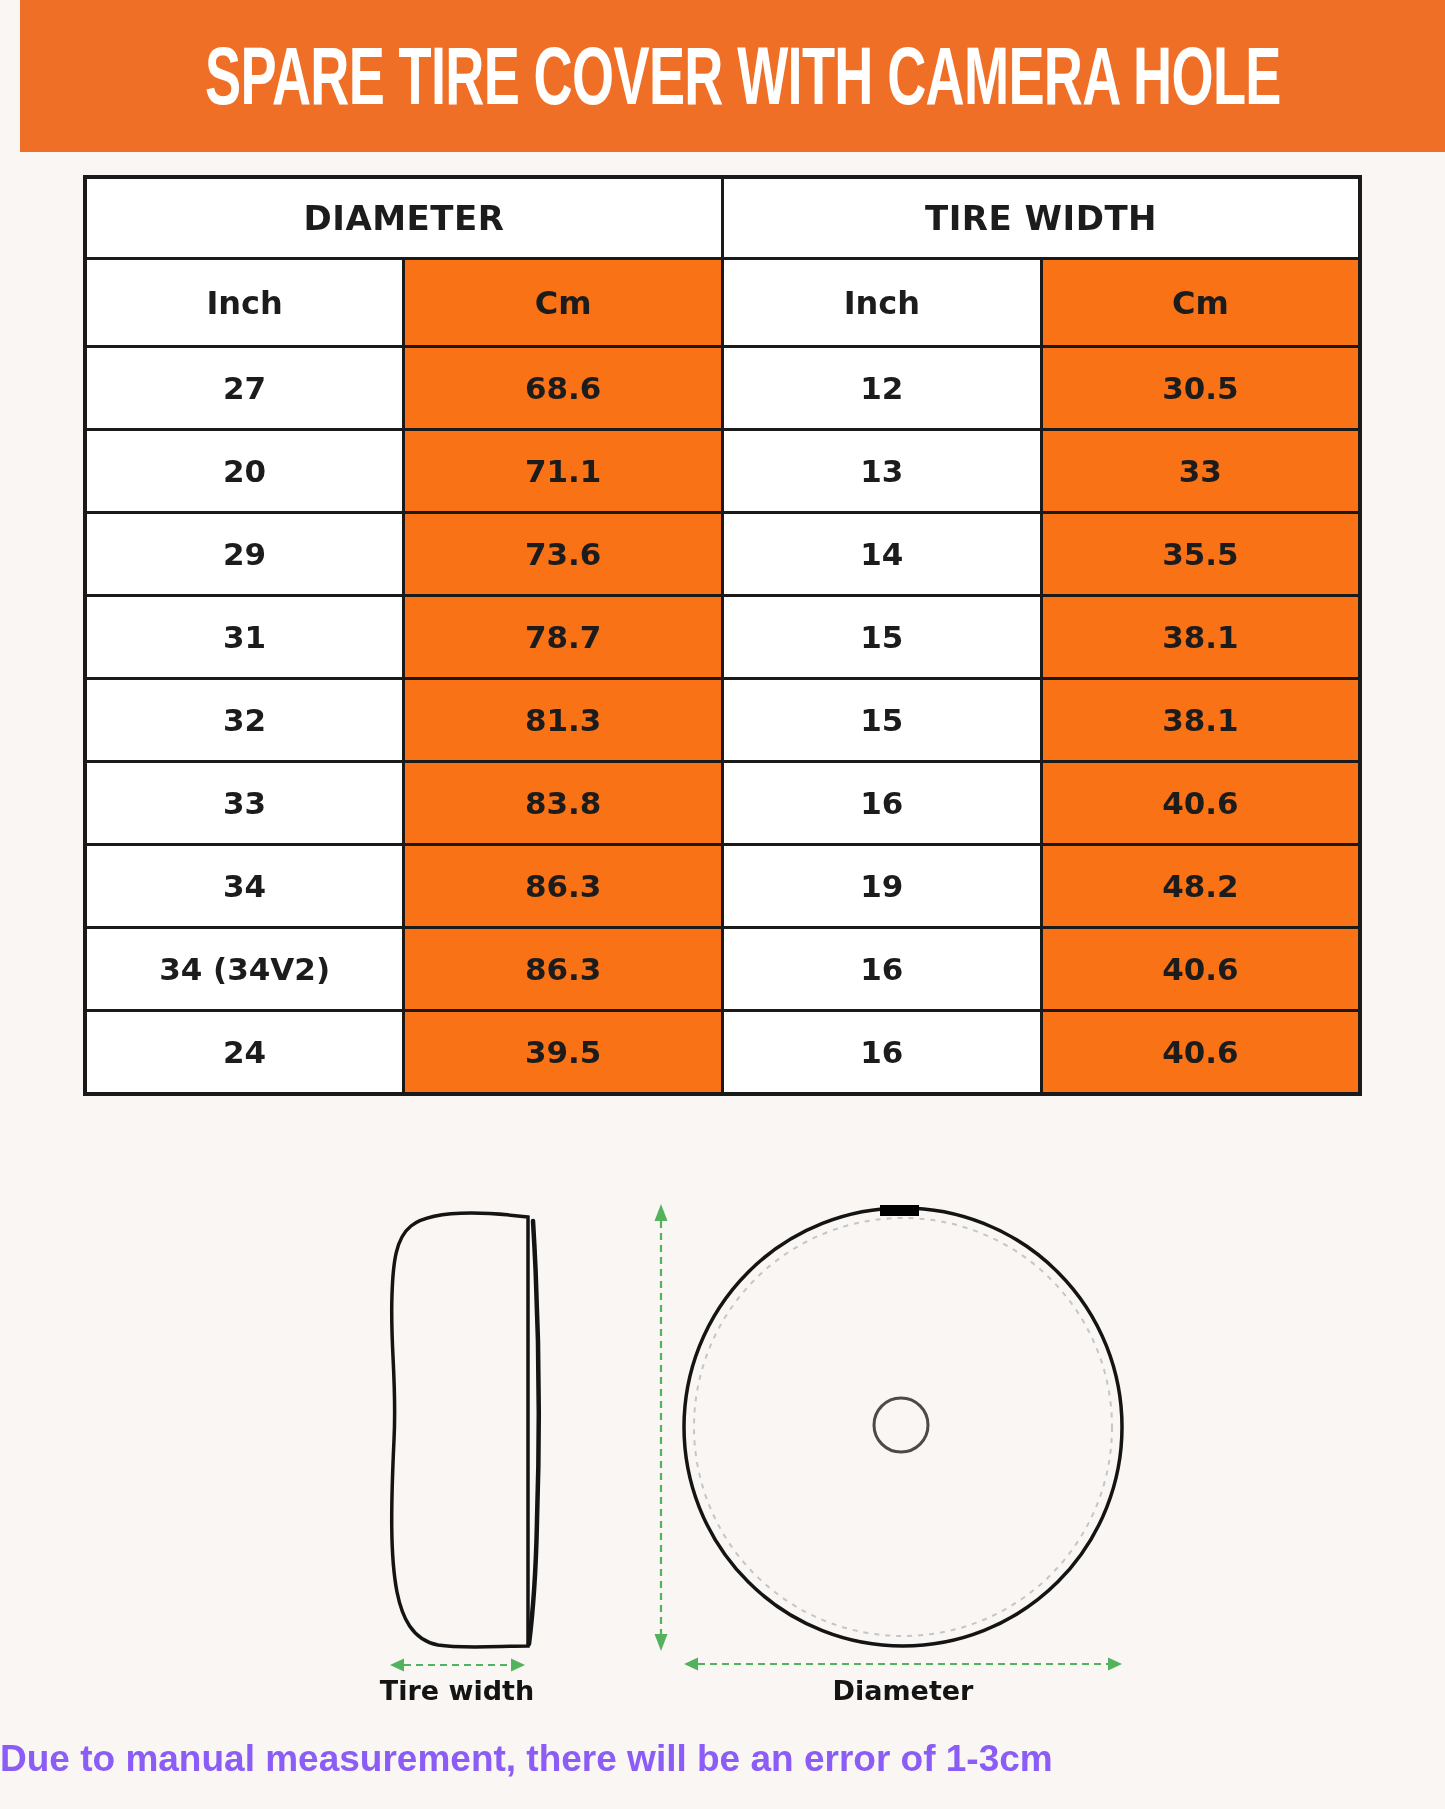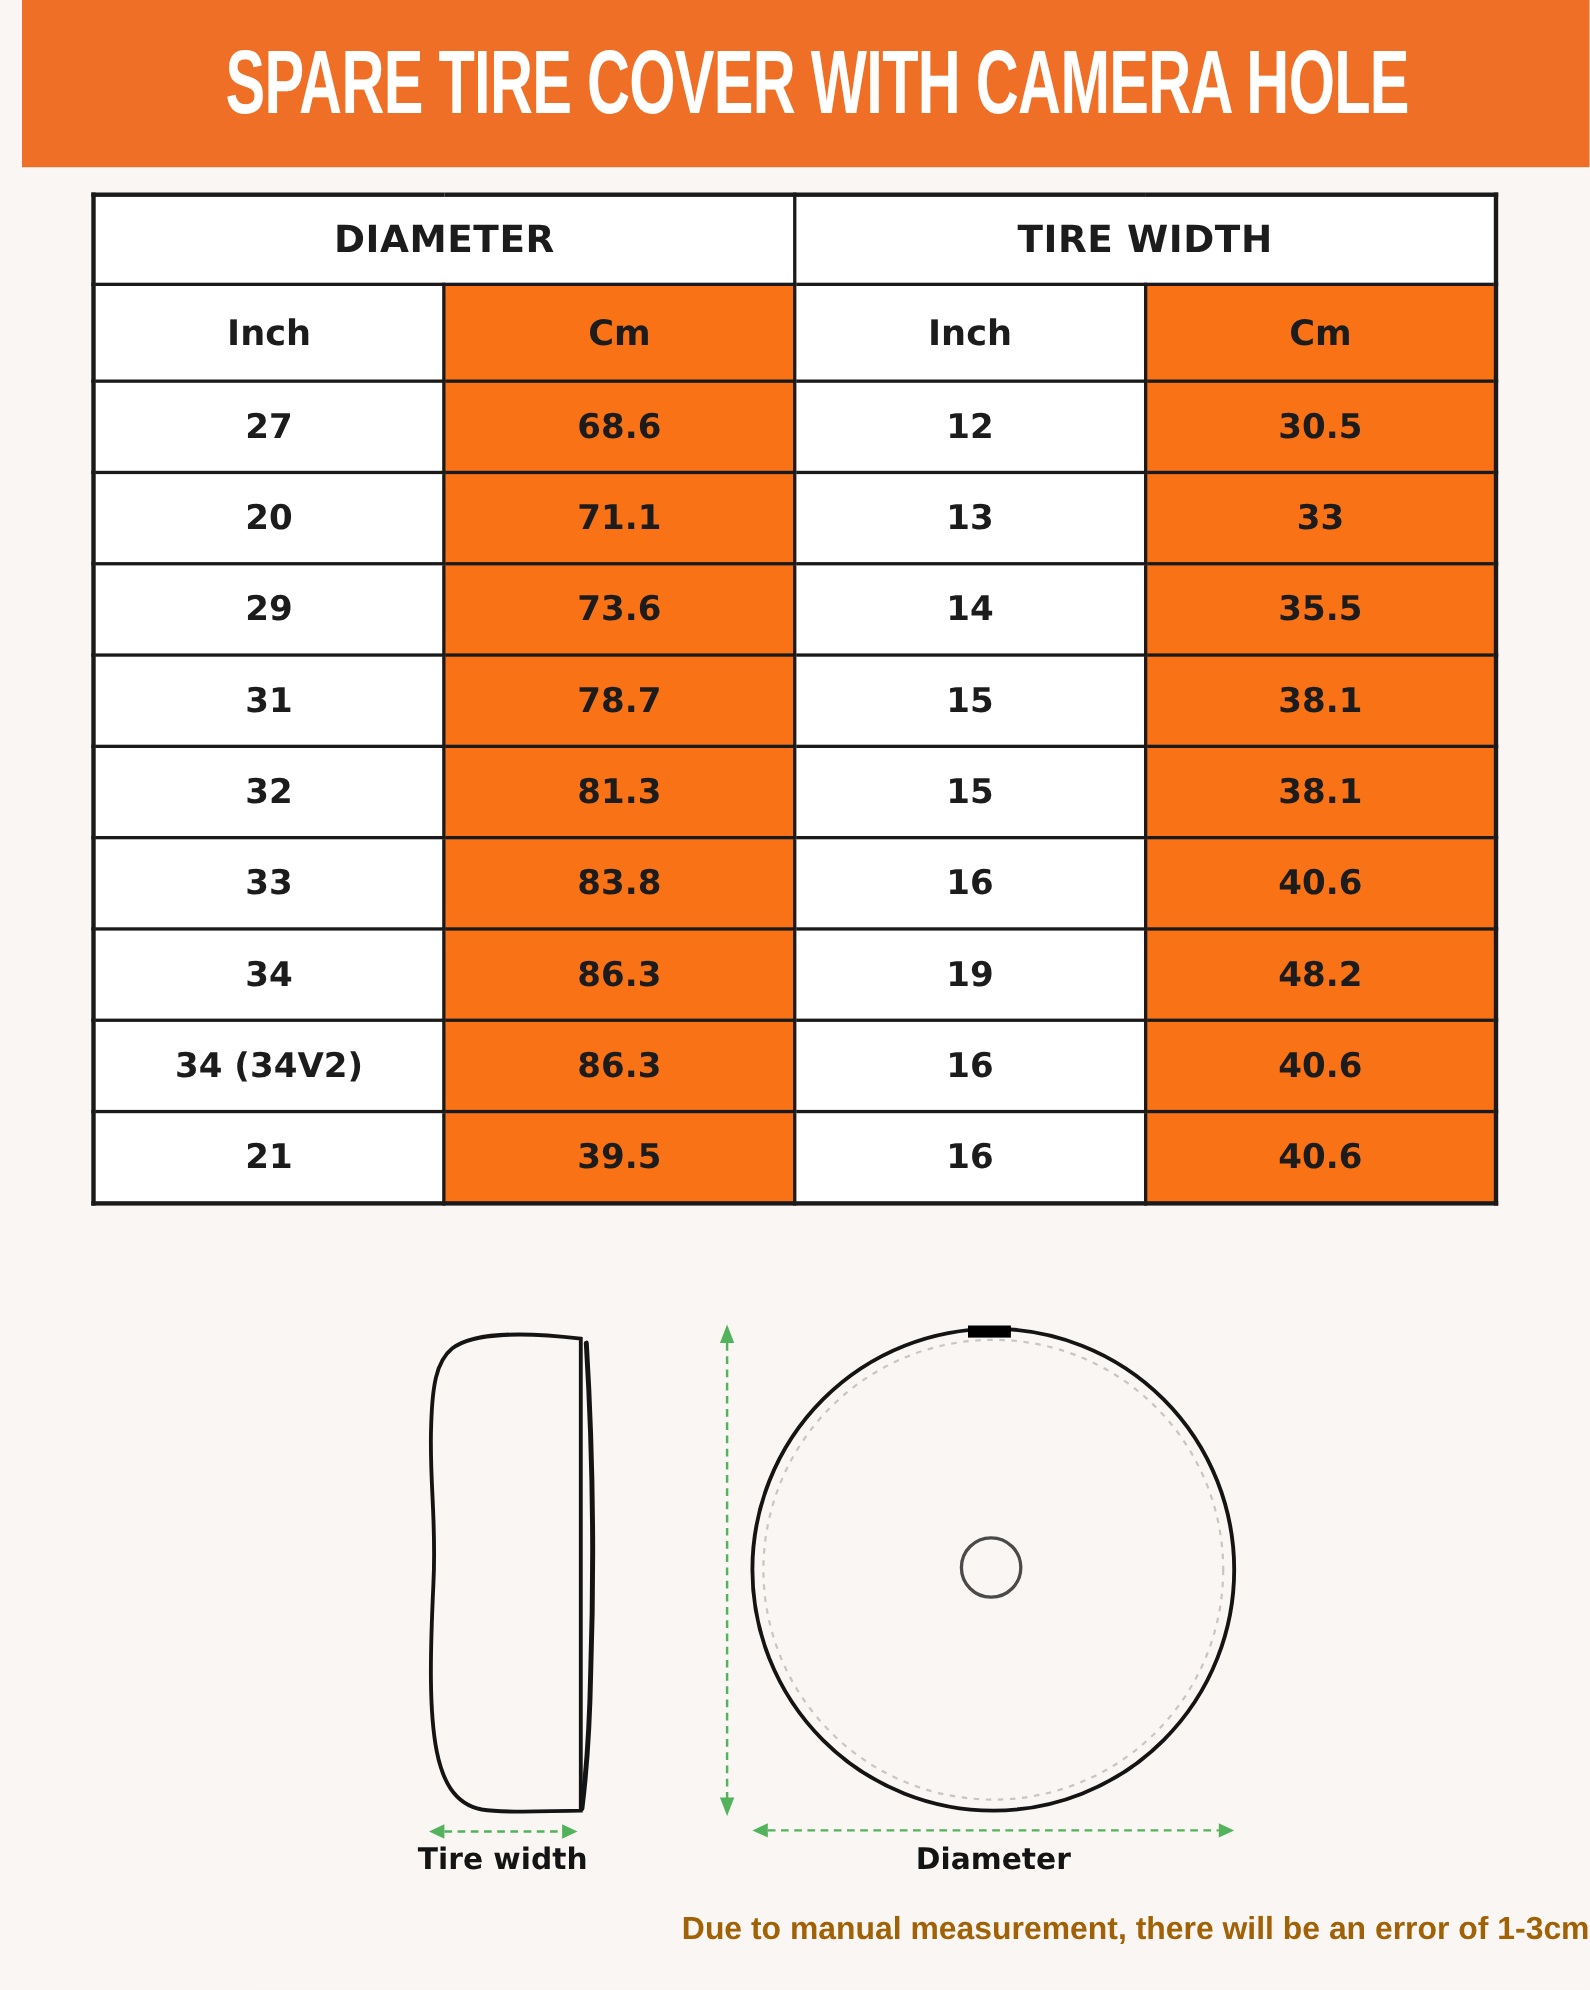--- a/index.html
+++ b/index.html
@@ -97,25 +97,25 @@
     white-space: nowrap;
   }
   .tire-width-label { left: 337px; top: 1675px; width: 240px; }
   .diameter-label   { left: 783px; top: 1675px; width: 240px; }
 
   
   .note {
     position: absolute;
     left: 0; top: 1738px;
     width: 1445px;
-    text-align: right;
+    text-align: left;
     font-family: "Liberation Sans", sans-serif;
     font-weight: 700;
-    font-size: 29px;
-    color: #a16207;
+    font-size: 37px;
+    color: #8b5cf6;
     white-space: nowrap;
   }
 </style>
 </head>
 <body>
 
 <div class="page">
 
   <header class="banner">
     <h1 class="banner-title">SPARE TIRE COVER WITH CAMERA HOLE</h1>
@@ -183,21 +183,21 @@
         <td class="col-inch">19</td>
         <td class="col-cm">48.2</td>
       </tr>
       <tr>
         <td class="col-inch">34 (34V2)</td>
         <td class="col-cm">86.3</td>
         <td class="col-inch">16</td>
         <td class="col-cm">40.6</td>
       </tr>
       <tr>
-        <td class="col-inch">21</td>
+        <td class="col-inch">24</td>
         <td class="col-cm">39.5</td>
         <td class="col-inch">16</td>
         <td class="col-cm">40.6</td>
       </tr>
     </tbody>
   </table>
 
   <svg class="diagram-svg" viewBox="0 0 1445 1809">
 
     <g>

